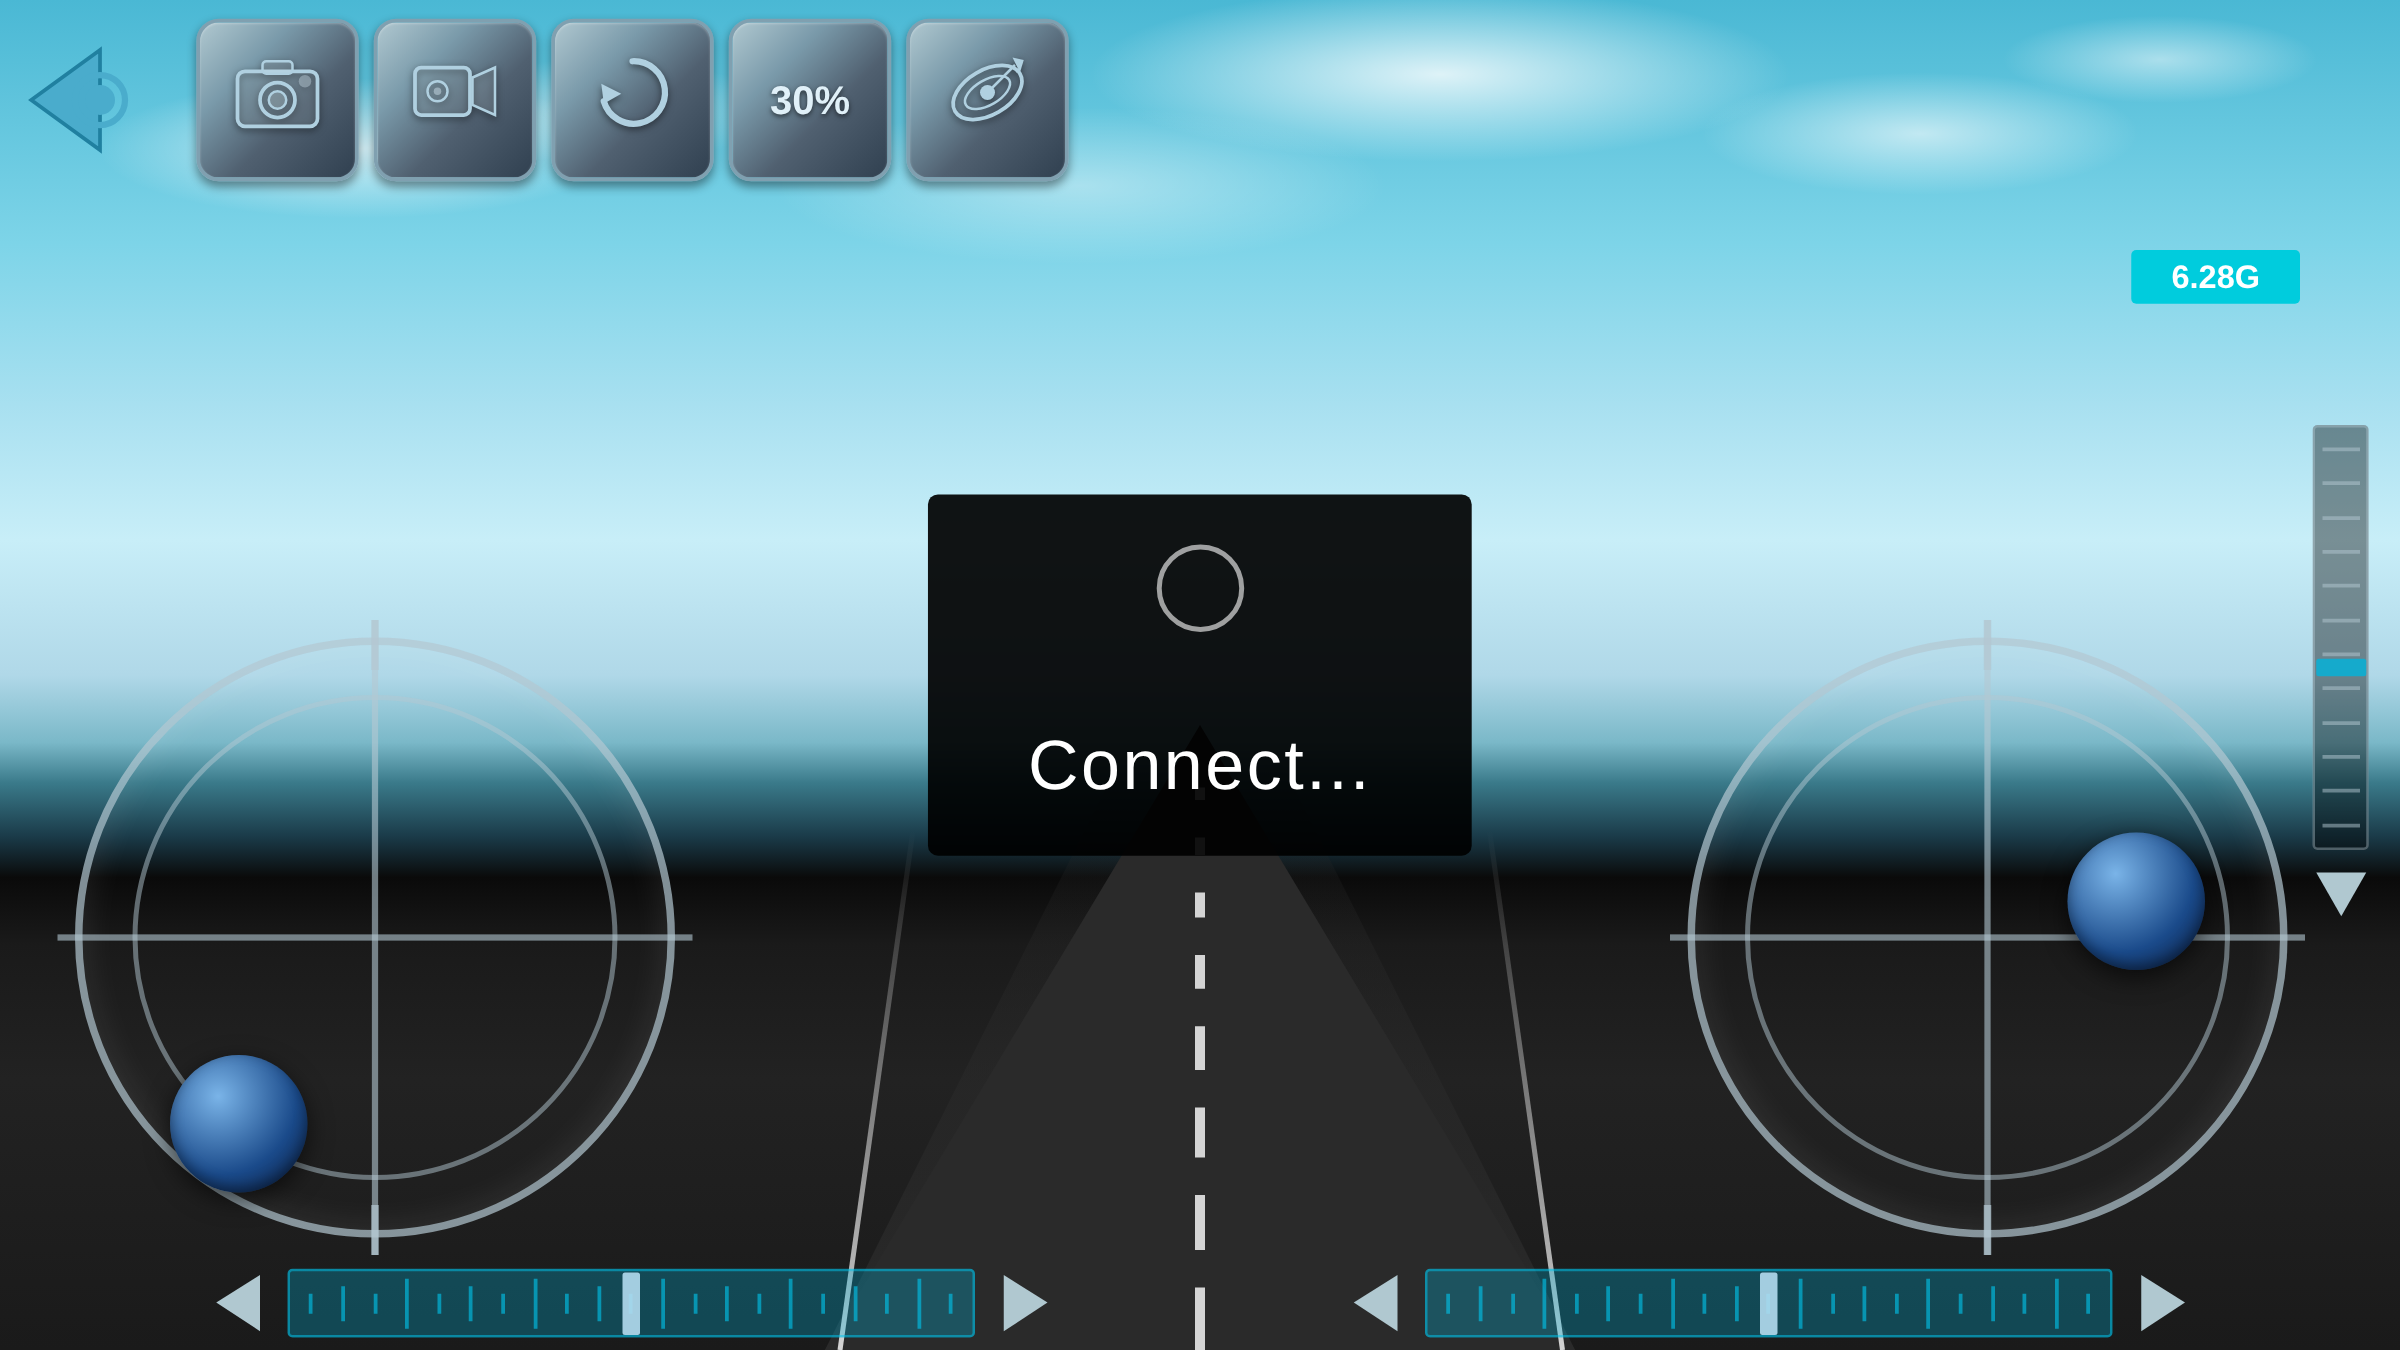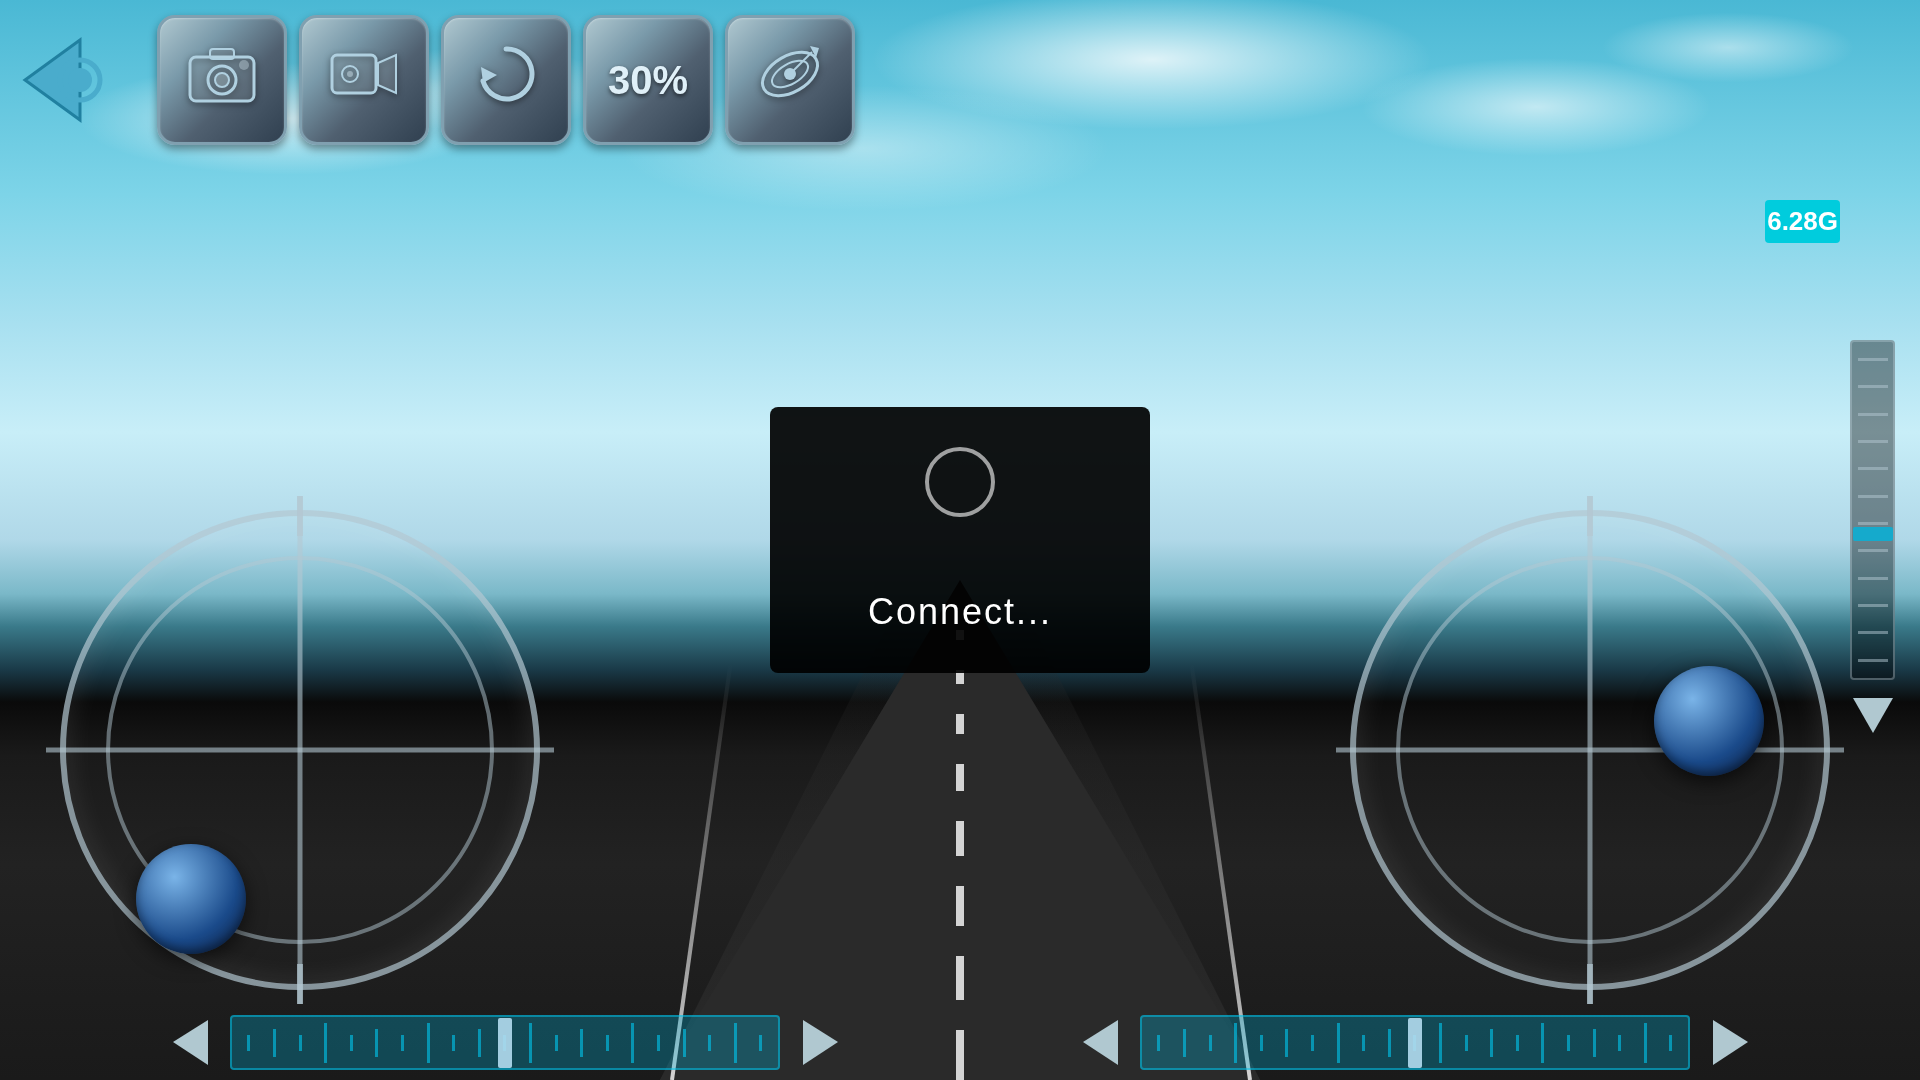--- a/index.html
+++ b/index.html
@@ -141,21 +141,21 @@
       position: relative;
     }
 
     .btn-icon {
       font-size: 52px;
       color: #e0f0f8;
       filter: drop-shadow(0 2px 3px rgba(0,0,0,0.5));
     }
 
     .btn-text {
-      font-size: 40px;
+      font-size: 32px;
       font-weight: bold;
       color: #e0f0f8;
       text-shadow: 0 2px 4px rgba(0,0,0,0.6);
     }
 
     
     .arrow-btn {
       width: 130px;
       height: 100px;
       background: transparent;
@@ -401,21 +401,21 @@
 
     
     .speed-badge {
       position: absolute;
       top: 200px;
       right: 80px;
       background: #00ccdd;
       color: white;
       font-size: 26px;
       font-weight: bold;
-      padding: 6px 2px;
+      padding: 6px 32px;
       border-radius: 4px;
       z-index: 100;
     }
 
     
     .connect-dialog {
       position: absolute;
       top: 50%;
       left: 50%;
       transform: translate(-50%, -50%);
@@ -432,21 +432,21 @@
 
     .connect-circle {
       width: 70px;
       height: 70px;
       border-radius: 50%;
       border: 4px solid rgba(255,255,255,0.6);
       background: transparent;
     }
 
     .connect-text {
-      font-size: 36px;
+      font-size: 56px;
       color: white;
       font-weight: 300;
       letter-spacing: 2px;
       margin-top: 44px;
     }
   </style>
 </head>
 <body>
 
 <div id="bg"></div>

